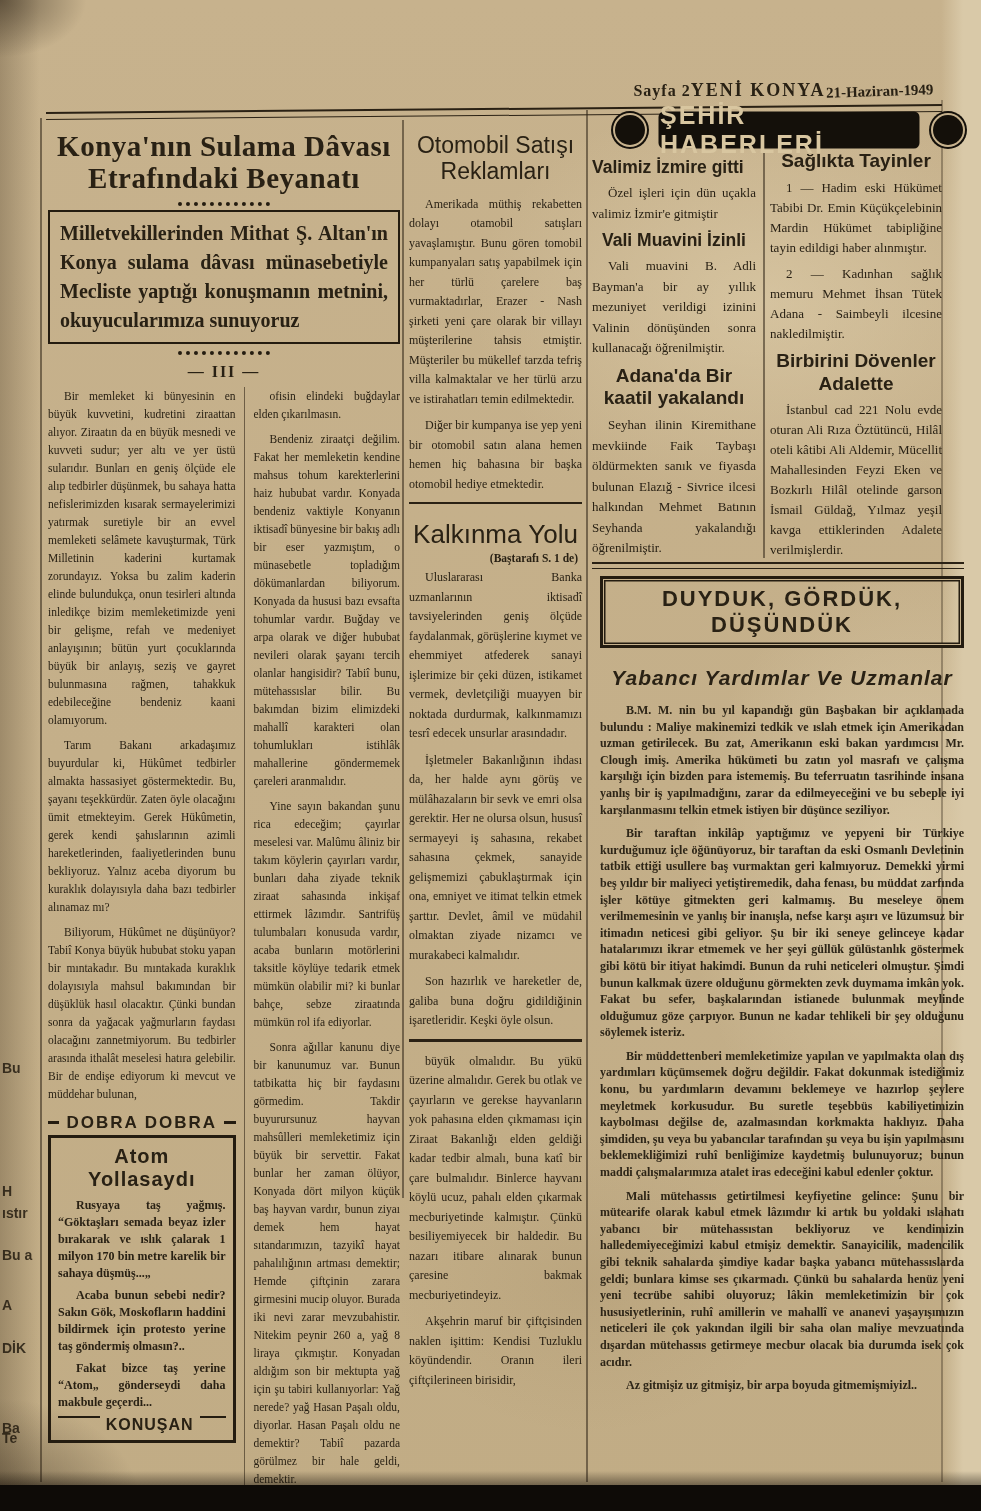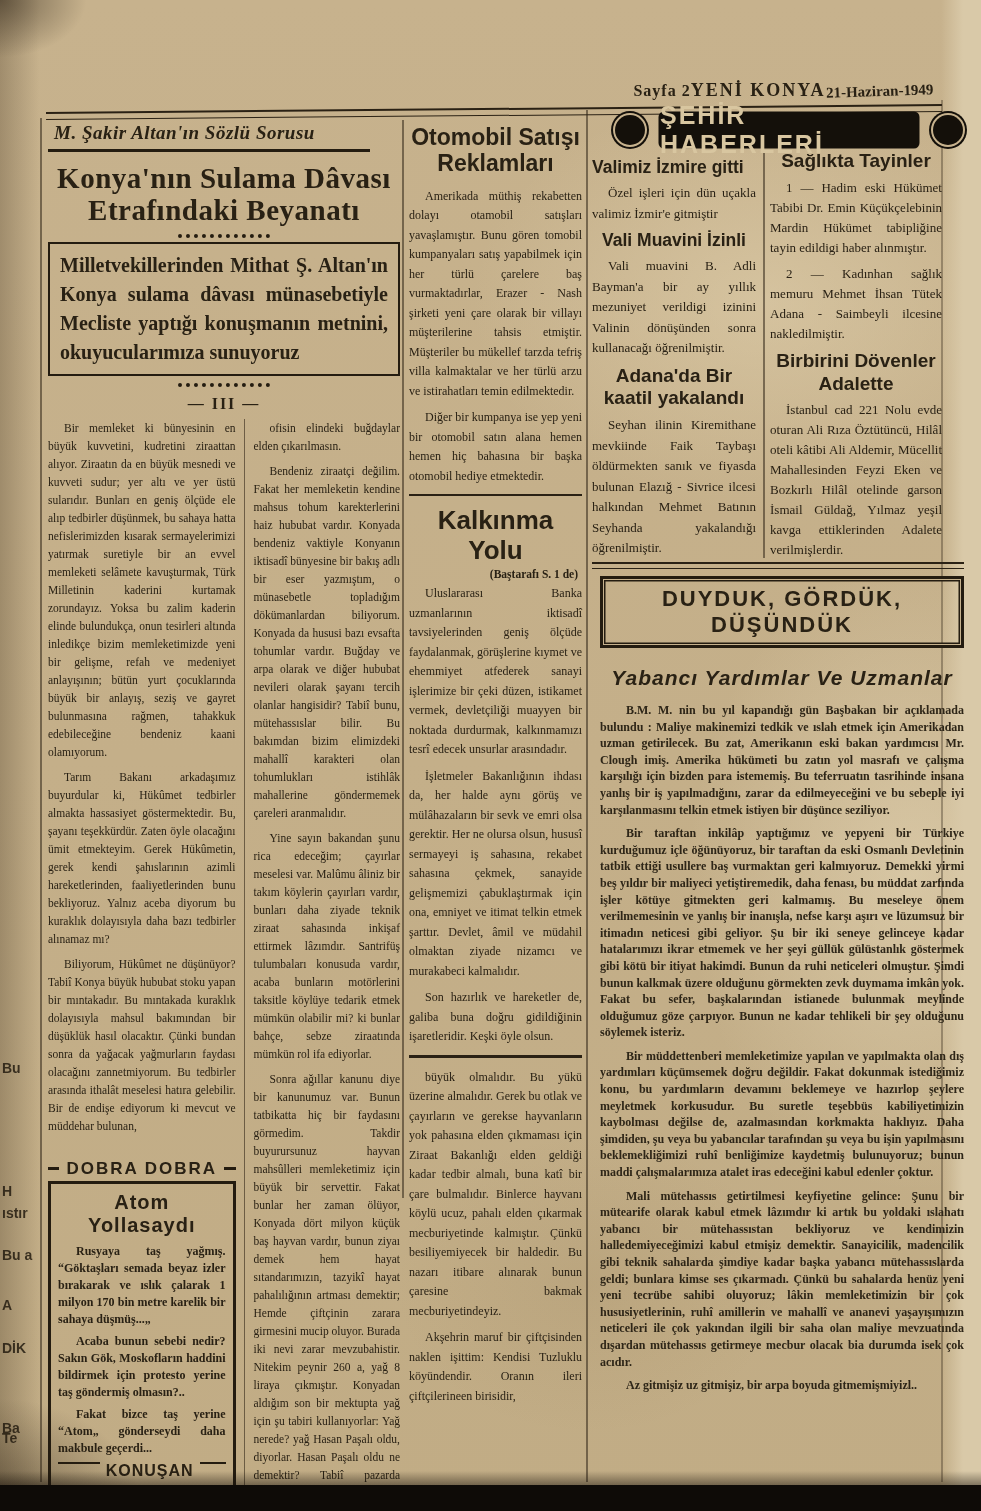--- a/index.html
+++ b/index.html
@@ -33,38 +33,38 @@
     padding:2px 6px 5px 6px;width:88%;letter-spacing:.5px;}
   .headline{text-align:center;font-weight:bold;font-size:29px;line-height:1.12;margin-top:10px;letter-spacing:.5px;}
   .orn{width:92px;margin:7px auto 4px auto;border-top:4px dotted #241c10;}
   .lede{border:2px solid #241c10;padding:7px 10px;font-weight:bold;font-size:20px;line-height:1.45;text-align:justify;}
   .sec-mark{text-align:center;font-weight:bold;font-size:16px;margin:8px 0 6px 0;letter-spacing:2px;}
   .twocol{display:flex;}
   .subcolA{width:192px;padding-right:8px;}
   .subcolB{width:150px;border-left:1.5px solid rgba(50,38,24,.6);padding-left:9px;}
   .bodytxt p{margin:0 0 7px 0;text-indent:16px;text-align:justify;font-size:11.5px;line-height:18px;}
   
-  #dobra{margin-top:24px;}
+  #dobra{margin-top:10px;}
   .dobra-rubric-row{display:flex;align-items:center;margin-bottom:2px;}
   .dobra-rubric-row .ln{flex:1;height:3px;background:#241c10;}
   .dobra-rubric{font-family:"Liberation Sans","DejaVu Sans",sans-serif;font-weight:bold;font-size:17px;
     padding:0 7px;letter-spacing:2px;}
   #dobra-box{border:3px solid #241c10;padding:5px 7px 6px 7px;}
   #dobra-title{text-align:center;font-family:"Liberation Sans","DejaVu Sans",sans-serif;
     font-weight:bold;font-size:20px;letter-spacing:1px;margin:2px 0 6px 0;}
   #dobra-box p{margin:0 0 5px 0;text-indent:18px;text-align:justify;font-size:12px;line-height:17px;font-weight:bold;}
   .sig-row{display:flex;align-items:flex-start;margin-top:4px;}
   .sig-row .ln{height:2.5px;background:#241c10;}
   .sig-row .ln.long{flex:1;}
   .sig-row .ln.short{width:26px;}
   .sig{font-family:"Liberation Sans","DejaVu Sans",sans-serif;font-weight:bold;font-size:16px;padding:0 6px;letter-spacing:1px;}
   
   #col2{position:absolute;left:409px;top:116px;width:173px;}
-  .h-sans-lg{font-family:"Liberation Sans","DejaVu Sans",sans-serif;font-weight:bold;text-align:center;
-    font-size:23px;line-height:1.15;margin:8px 0 10px 0;}
+  .h-sans-lg{font-family:"Liberation Sans","DejaVu Sans",sans-serif;font-weight:normal;text-align:center;
+    font-size:23px;line-height:1.15;margin:16px 0 10px 0;}
   #col2 .bodytxt p{font-size:12px;line-height:19.5px;}
   .midrule{border-top:2px solid #2a2114;margin:8px 0 10px 0;}
   #kalkinma-title{font-size:26px;margin-bottom:2px;}
   .cont-note{text-align:right;font-size:11.5px;font-weight:bold;margin:0 4px 4px 0;}
   
   #sehir-banner{position:absolute;left:615px;top:111px;width:348px;height:37px;display:flex;align-items:center;gap:10px;}
   .banner-dot{width:30px;height:30px;border-radius:50%;background:#14100a;box-shadow:0 0 0 2px #c7b28d,0 0 0 4px #14100a;}
   #banner-bar{flex:1;margin:0 5px;background:#14100a;border-radius:4px;height:34px;display:flex;align-items:center;justify-content:center;
     box-shadow:0 0 0 1.5px #14100a;}
   #banner-text{color:#d8c6a0;font-family:"Liberation Sans","DejaVu Sans",sans-serif;font-weight:bold;
@@ -107,21 +107,20 @@
   </div>
   <div id="header-rule" class="hrule dbl"></div>
 
   <div class="vrule" style="left:40px;top:118px;height:1364px;"></div>
   <div class="vrule" style="left:402px;top:120px;height:1078px;"></div>
   <div class="vrule" style="left:586px;top:110px;height:1372px;"></div>
   <div class="vrule" style="left:763px;top:150px;height:408px;"></div>
   <div class="vrule" style="left:941px;top:100px;height:1382px;background:rgba(50,38,24,.35);"></div>
 
   <div id="col1">
-    <div class="kicker">M. Şakir Altan'ın Sözlü Sorusu</div>
     <div class="headline">
       <div>Konya'nın Sulama Dâvası</div>
       <div>Etrafındaki Beyanatı</div>
     </div>
     <div class="orn"></div>
     <div class="lede">Milletvekillerinden Mithat Ş. Altan'ın Konya sulama dâvası münasebetiyle Mecliste yaptığı konuşmanın metnini, okuyucularımıza sunuyoruz</div>
     <div class="orn"></div>
     <div class="sec-mark">— III —</div>
 
     <div class="twocol">

